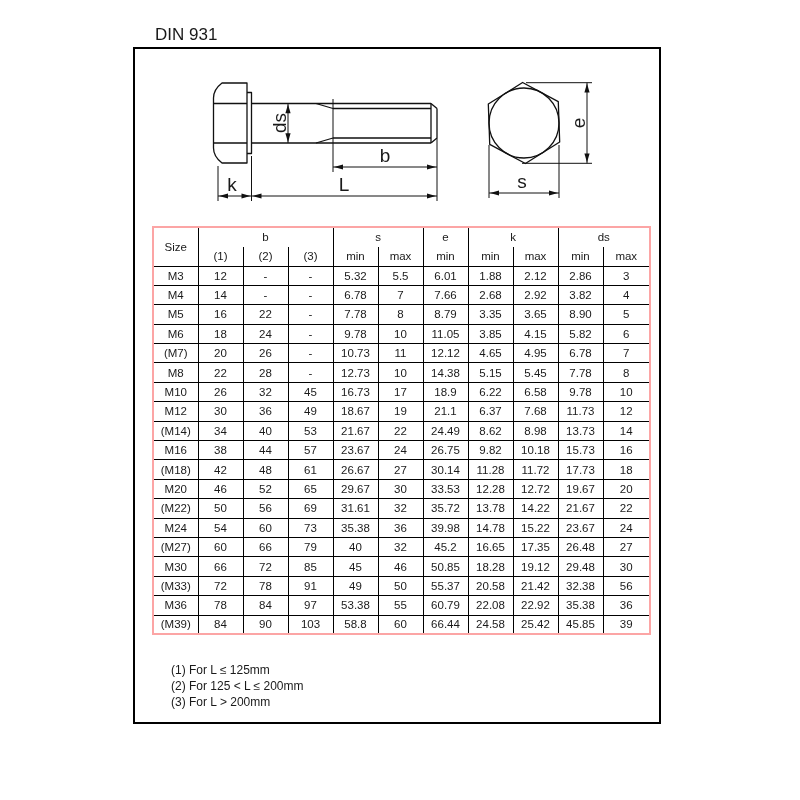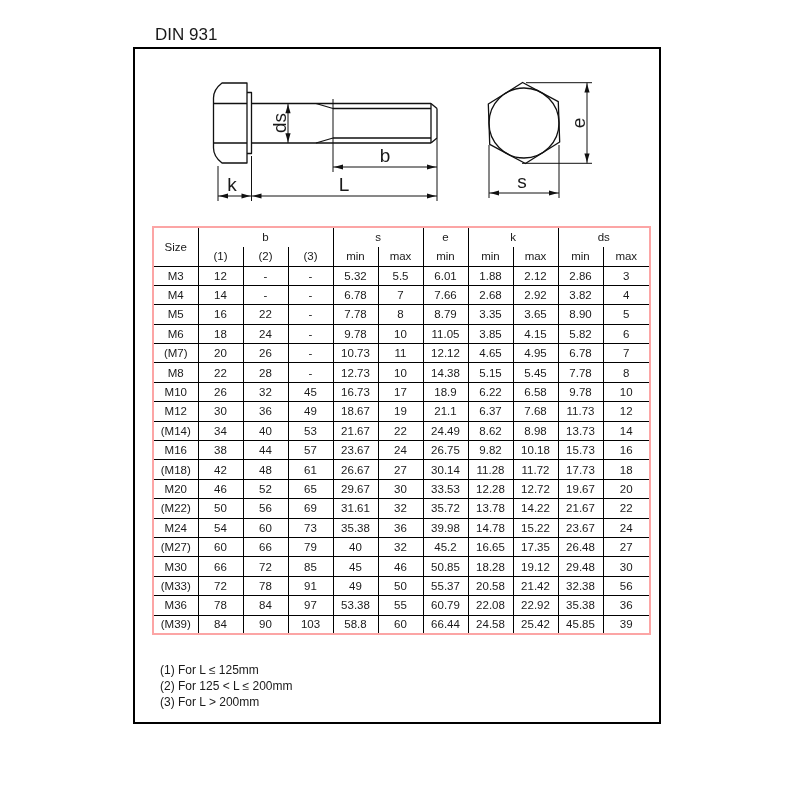--- a/index.html
+++ b/index.html
@@ -15,21 +15,21 @@
   .dl  { stroke: #111; fill: none; stroke-width: 1.3; stroke-linejoin: round; }
   .dim { stroke: #111; fill: none; stroke-width: 1; }
   .arr { fill: #111; stroke: none; }
   text.dlabel { font-size: 19px; fill: #1a1a1a; font-family: "Liberation Sans", sans-serif; }
 
   table.spec { position: absolute; left: 152px; top: 226px; width: 497px; border-collapse: collapse; table-layout: fixed; font-size: 11.5px; background: #fff; border: 2px solid #fca5a5; }
   table.spec th, table.spec td { font-weight: 400; text-align: center; vertical-align: middle; padding: 0; border-left: 1px solid #000; color: #1a1a1a; }
   table.spec thead th { height: 19.5px; }
   table.spec tbody td { height: 19.4px; border-top: 1px solid #000; }
 
-  .footnotes { position: absolute; left: 160px; top: 662px; font-size: 12px; line-height: 16.2px; color: #1a1a1a; }
+  .footnotes { position: absolute; left: 171px; top: 662px; font-size: 12px; line-height: 16.2px; color: #1a1a1a; }
 </style>
 </head>
 <body>
 
 <div class="page">
 
   <div class="doc-title">DIN 931</div>
 
   <div class="frame"></div>
 

